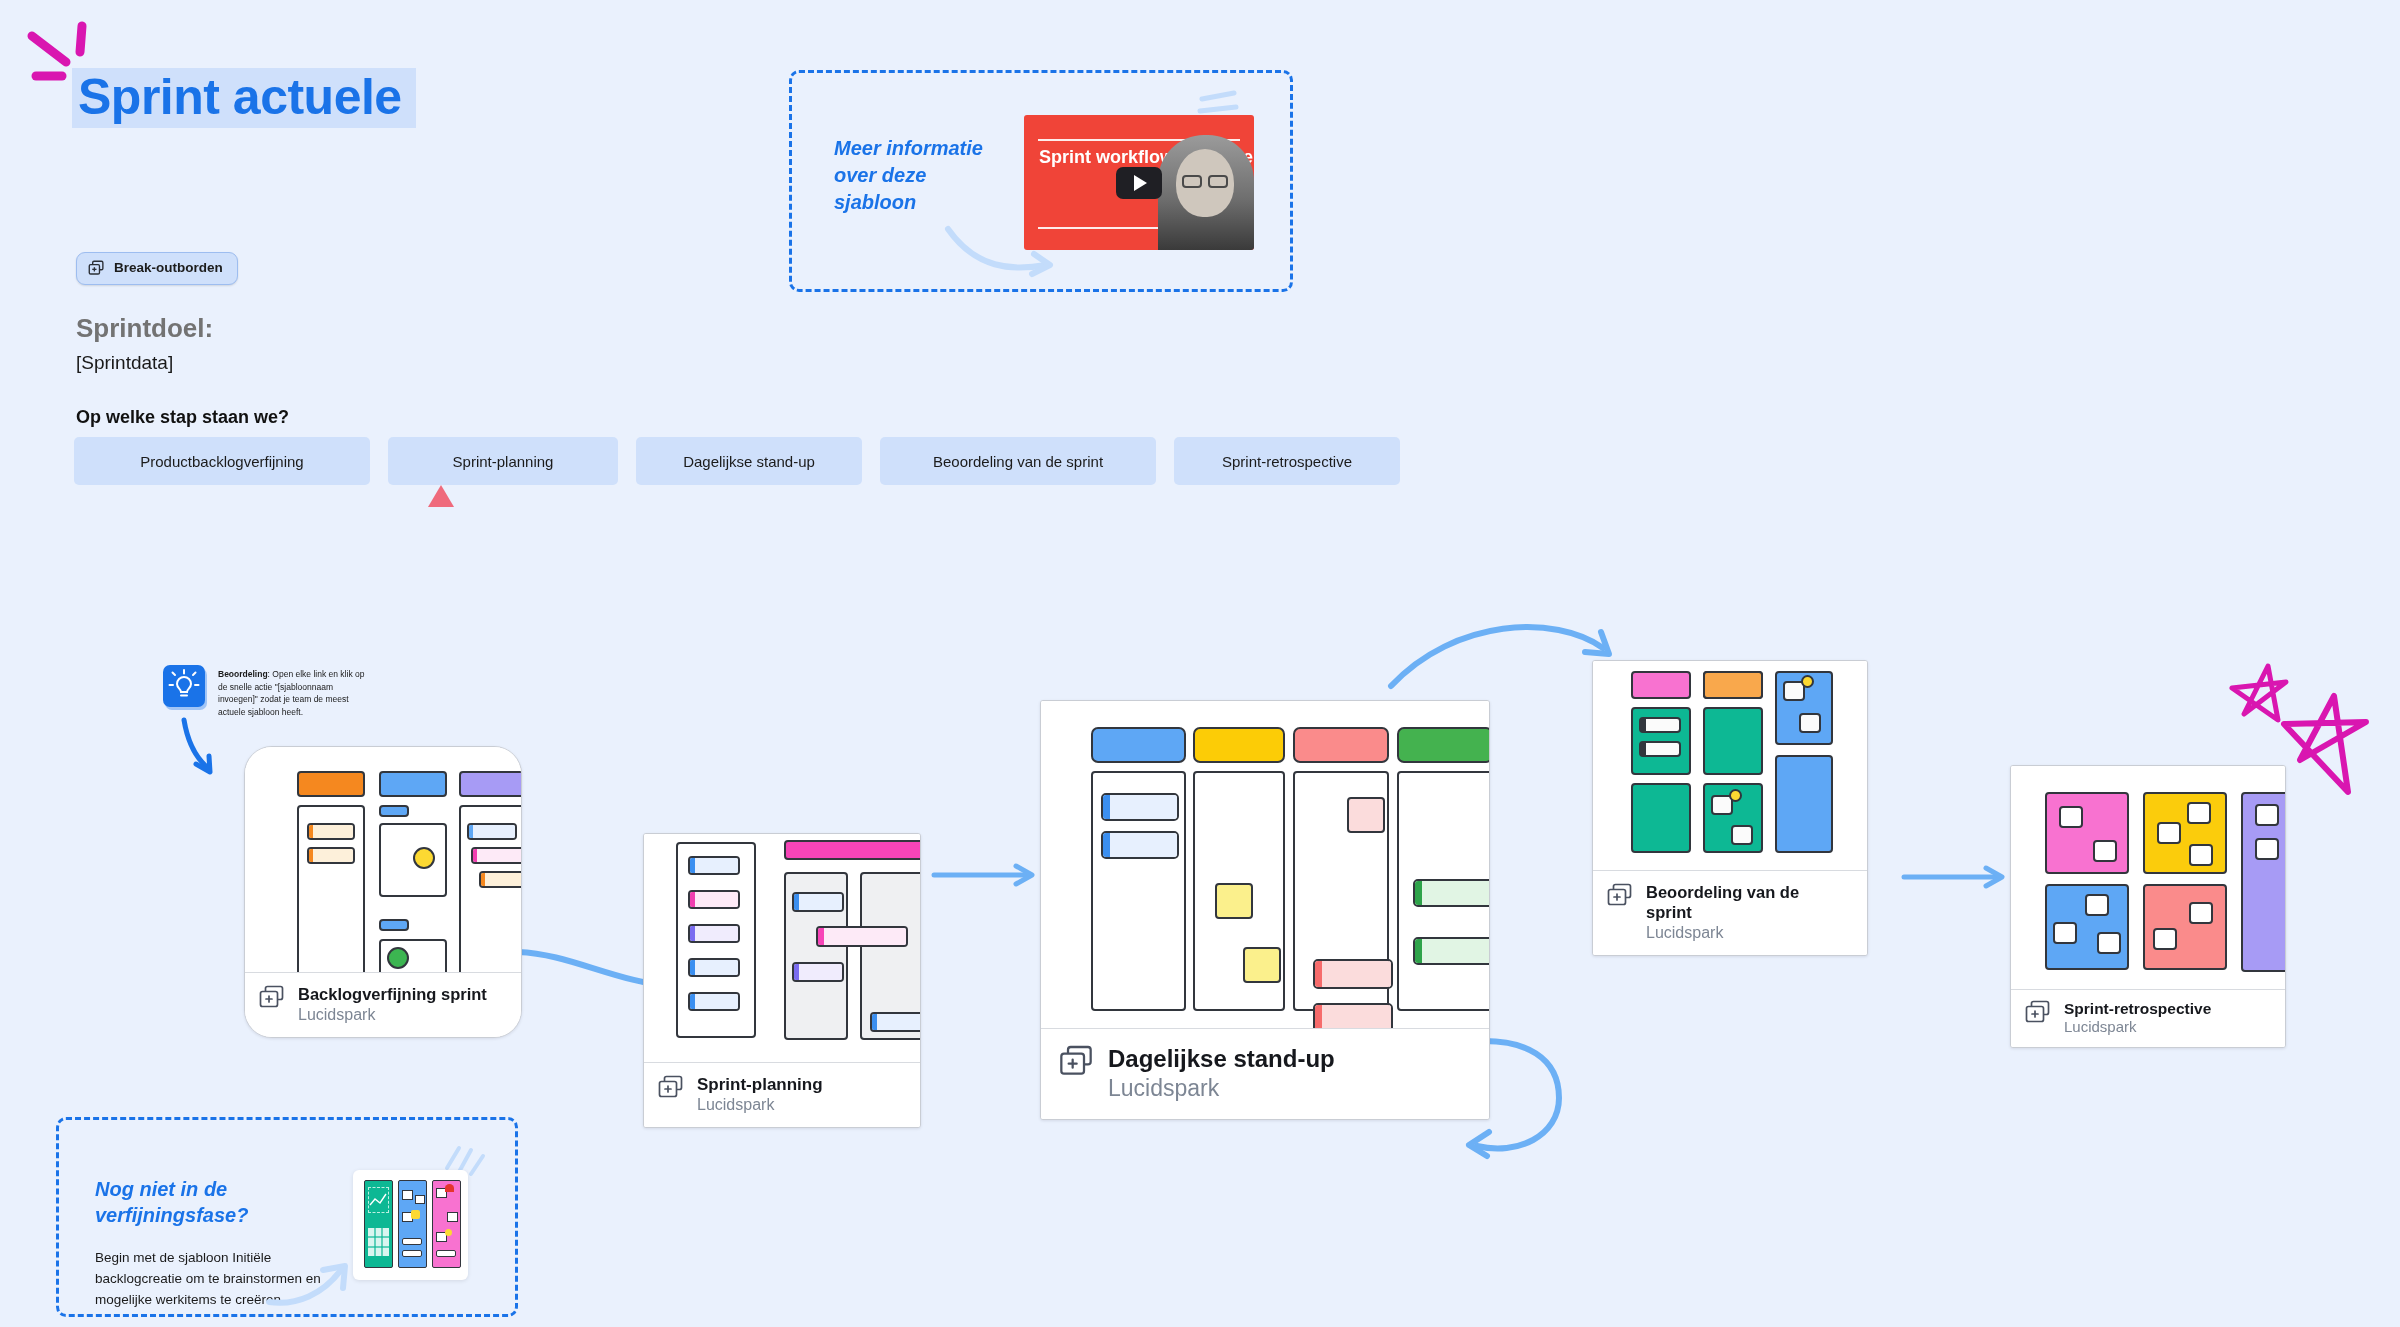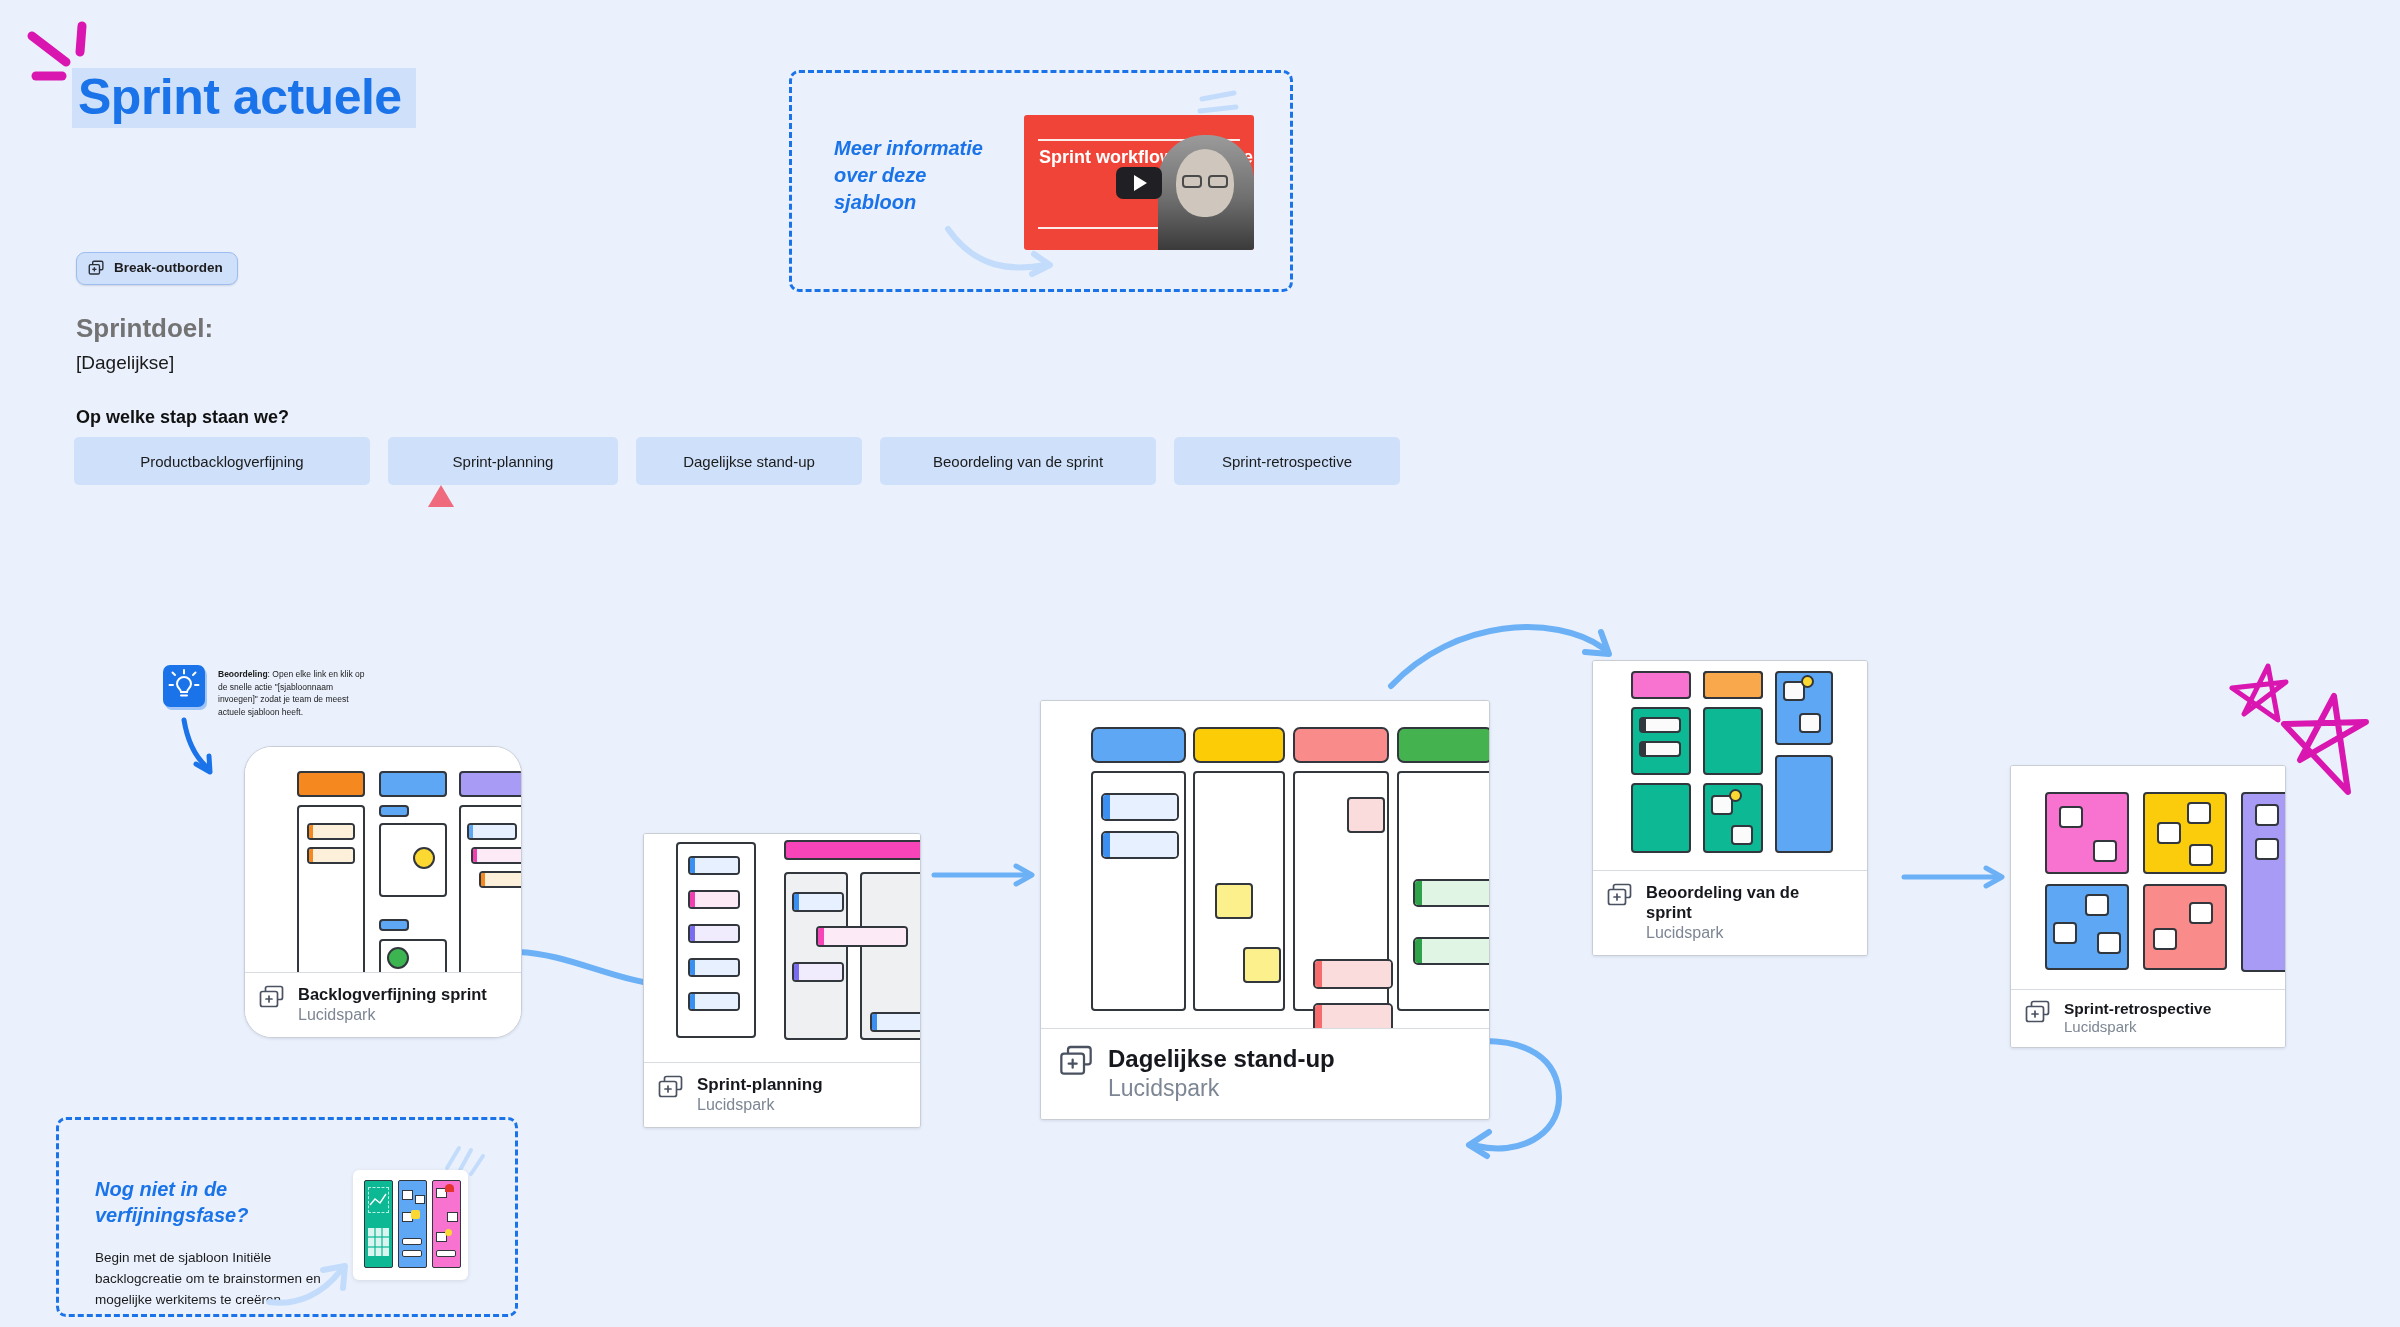--- a/index.html
+++ b/index.html
@@ -176,21 +176,21 @@
       <rect x="5.5" y="1.5" width="12" height="10" rx="1.6" fill="none" stroke="#2b2f36" stroke-width="1.6"></rect>
       <rect x="1.5" y="5.5" width="12" height="11" rx="1.6" fill="#cfe0fb" stroke="#2b2f36" stroke-width="1.6"></rect>
       <line x1="7.5" y1="11" x2="7.5" y2="11" stroke="#2b2f36" stroke-width="1.6"></line>
       <line x1="5" y1="11" x2="10" y2="11" stroke="#2b2f36" stroke-width="1.6"></line>
       <line x1="7.5" y1="8.5" x2="7.5" y2="13.5" stroke="#2b2f36" stroke-width="1.6"></line>
     </svg>
     <span>Break-outborden</span>
   </div>
 
   <div class="sprintdoel-label">Sprintdoel:</div>
-  <div class="sprintdoel-value">[Dagelijkse]</div>
+  <div class="sprintdoel-value">[Sprintdata]</div>
   <div class="step-question">Op welke stap staan we?</div>
 
   <div class="step-row" id="step-row">
       <div class="step-btn" style="width: 296px;">
         <span>Productbacklogverfijning</span>
       </div>
       <div class="step-btn" style="width: 230px;">
         <span>Sprint-planning</span>
       </div>
       <div class="step-btn" style="width: 226px;">

